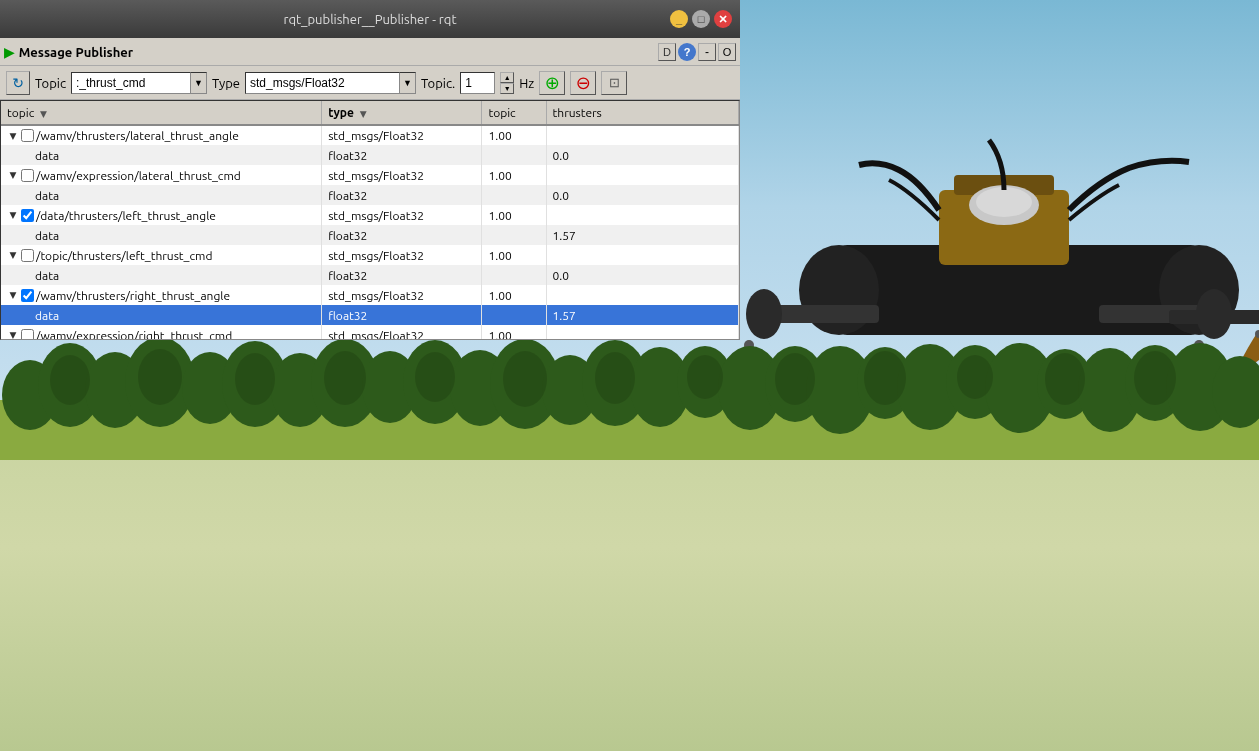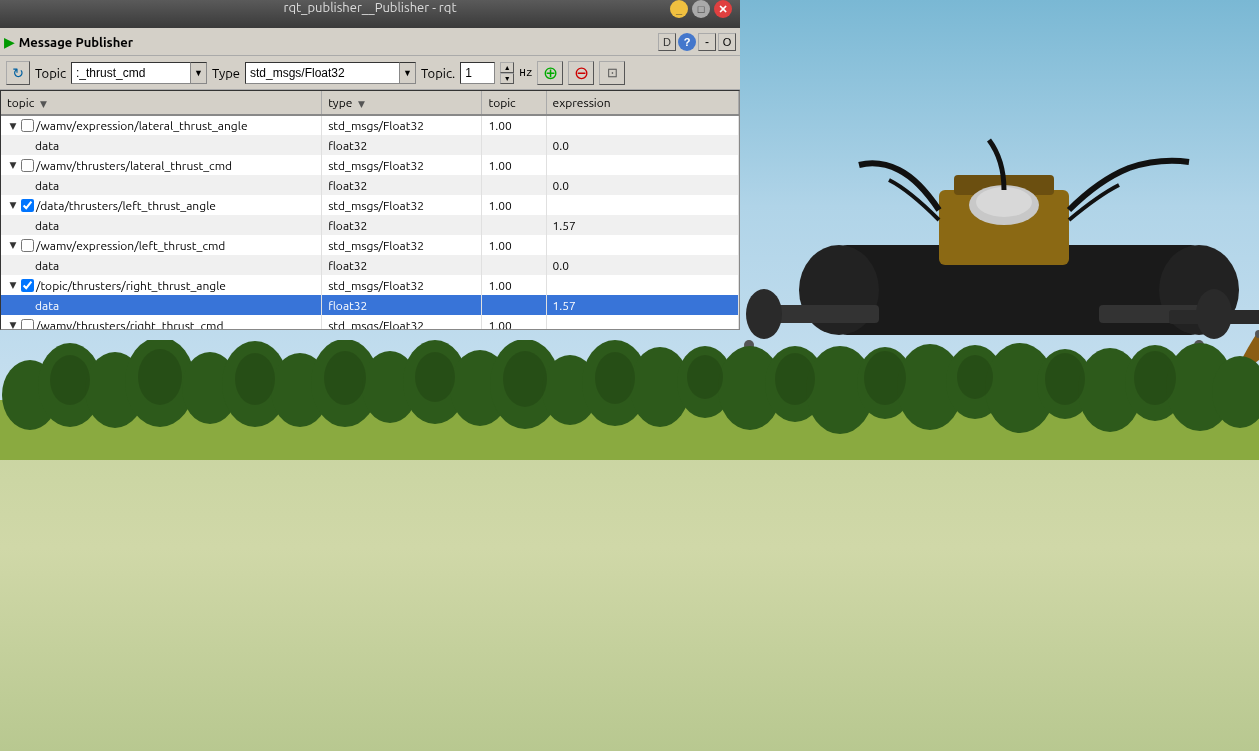--- a/index.html
+++ b/index.html
@@ -3,23 +3,24 @@
   <meta charset="utf-8">
   <style>
     * { margin: 0; padding: 0; box-sizing: border-box; }
     body { width: 1259px; height: 751px; overflow: hidden; font-family: 'Ubuntu', 'DejaVu Sans', sans-serif; font-size: 13px; background: #4a7a9b; }
 
     
     .title-bar {
       background: linear-gradient(to bottom, #5a5a5a, #3a3a3a);
       color: #fff;
       display: flex;
+      align-items: center;
       justify-content: space-between;
       padding: 0 8px;
-      height: 28px;
+      height: 38px;
       position: relative;
     }
     .title-bar-title {
       position: absolute;
       left: 50%;
       transform: translateX(-50%);
       font-size: 13px;
       color: #ddd;
     }
     .title-bar-controls {
@@ -141,23 +142,22 @@
     .freq-spin-btn {
       height: 11px; width: 14px;
       border: 1px outset #aaa;
       background: #d4d0c8;
       cursor: pointer;
       font-size: 7px;
       display: flex; align-items: center; justify-content: center;
       line-height: 1;
     }
     .hz-label {
-      font-size: 11px;
+      font-size: 13px;
       color: #000;
-      font-family: Liberation Mono, monospace;
     }
     .green-plus-btn {
       width: 26px; height: 24px;
       background: #d4d0c8;
       border: 1px outset #aaa;
       cursor: pointer;
       display: flex; align-items: center; justify-content: center;
     }
     .red-minus-btn {
       width: 26px; height: 24px;
@@ -497,39 +497,39 @@
   </div>
 
   <div class="table-wrap">
     <table>
       <thead>
         <tr>
           <th style="width:300px;margin-left:40px;">
             <span>topic</span>
             <span class="sort-arrow">▼</span>
           </th>
-          <th style="width:150px;">
+          <th style="width:150px;font-weight:bold;">
             <span>type</span>
             <span class="sort-arrow">▼</span>
           </th>
           <th style="width:60px;">
             <span>topic</span>
           </th>
           <th style="width:180px;">
-            <span>expression</span>
+            <span>thrusters</span>
           </th>
         </tr>
       </thead>
       <tbody id="table-body">
       <tr>
             <td>
               <div class="expand-cell" style="padding-left: 0px;">
                 <span class="expand-btn">▼</span>
                 <input type="checkbox" class="checkbox" style="">
-                <span>/wamv/expression/lateral_thrust_angle</span>
+                <span>/wamv/thrusters/lateral_thrust_angle</span>
               </div>
             </td>
             <td>std_msgs/Float32</td>
             <td>1.00</td>
             <td></td>
           </tr>
           <tr>
             <td>
               <div class="expand-cell" style="padding-left: 28px;">
                 <span>data</span>
@@ -537,21 +537,21 @@
             </td>
             <td>float32</td>
             <td></td>
             <td>0.0</td>
           </tr>
           <tr>
             <td>
               <div class="expand-cell" style="padding-left: 0px;">
                 <span class="expand-btn">▼</span>
                 <input type="checkbox" class="checkbox" style="">
-                <span>/wamv/thrusters/lateral_thrust_cmd</span>
+                <span>/wamv/expression/lateral_thrust_cmd</span>
               </div>
             </td>
             <td>std_msgs/Float32</td>
             <td>1.00</td>
             <td></td>
           </tr>
           <tr>
             <td>
               <div class="expand-cell" style="padding-left: 28px;">
                 <span>data</span>
@@ -581,21 +581,21 @@
             </td>
             <td>float32</td>
             <td></td>
             <td>1.57</td>
           </tr>
           <tr>
             <td>
               <div class="expand-cell" style="padding-left: 0px;">
                 <span class="expand-btn">▼</span>
                 <input type="checkbox" class="checkbox" style="">
-                <span>/wamv/expression/left_thrust_cmd</span>
+                <span>/topic/thrusters/left_thrust_cmd</span>
               </div>
             </td>
             <td>std_msgs/Float32</td>
             <td>1.00</td>
             <td></td>
           </tr>
           <tr>
             <td>
               <div class="expand-cell" style="padding-left: 28px;">
                 <span>data</span>
@@ -603,21 +603,21 @@
             </td>
             <td>float32</td>
             <td></td>
             <td>0.0</td>
           </tr>
           <tr>
             <td>
               <div class="expand-cell" style="padding-left: 0px;">
                 <span class="expand-btn">▼</span>
                 <input type="checkbox" class="checkbox" checked="" style="">
-                <span>/topic/thrusters/right_thrust_angle</span>
+                <span>/wamv/thrusters/right_thrust_angle</span>
               </div>
             </td>
             <td>std_msgs/Float32</td>
             <td>1.00</td>
             <td></td>
           </tr>
           <tr class="selected">
             <td>
               <div class="expand-cell" style="padding-left: 28px;">
                 <span>data</span>
@@ -625,21 +625,21 @@
             </td>
             <td>float32</td>
             <td></td>
             <td>1.57</td>
           </tr>
           <tr>
             <td>
               <div class="expand-cell" style="padding-left: 0px;">
                 <span class="expand-btn">▼</span>
                 <input type="checkbox" class="checkbox" style="">
-                <span>/wamv/thrusters/right_thrust_cmd</span>
+                <span>/wamv/expression/right_thrust_cmd</span>
               </div>
             </td>
             <td>std_msgs/Float32</td>
             <td>1.00</td>
             <td></td>
           </tr>
         </tbody>
     </table>
   </div>
 </div>

